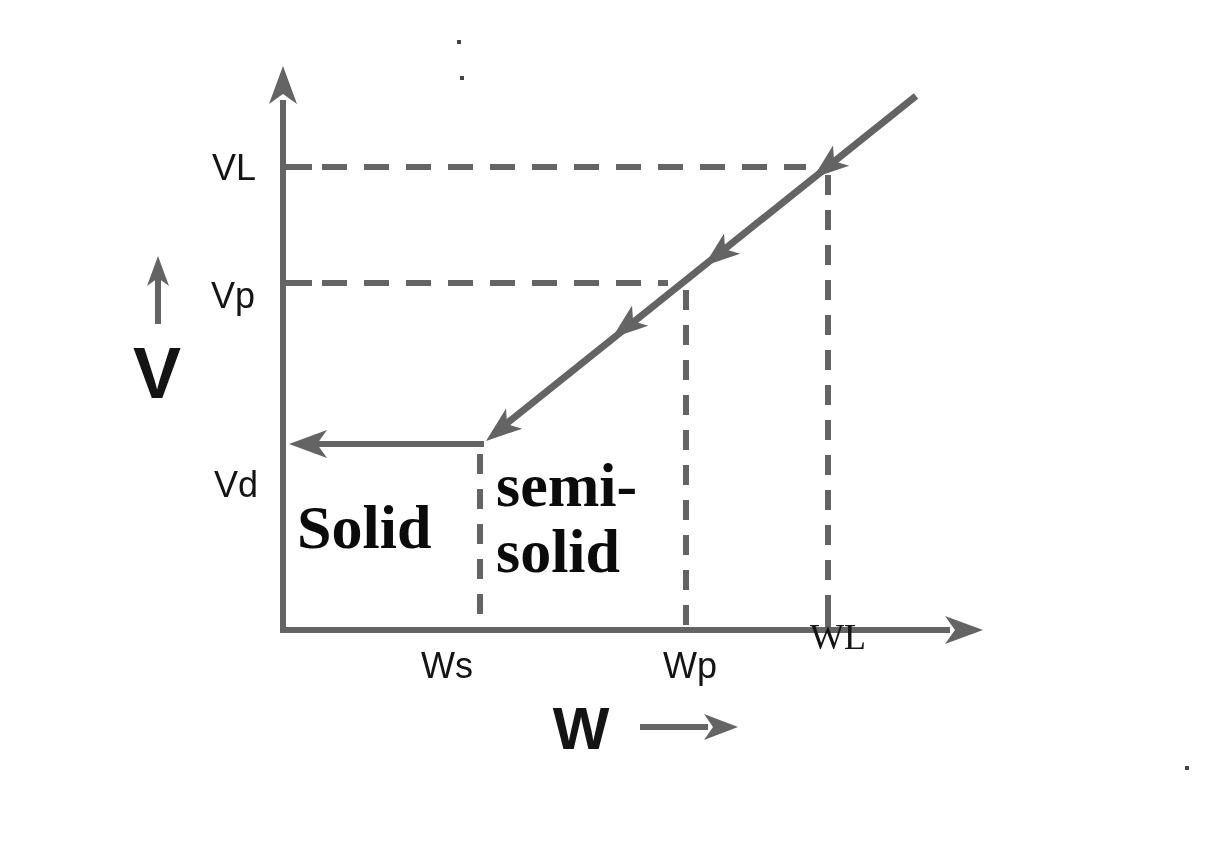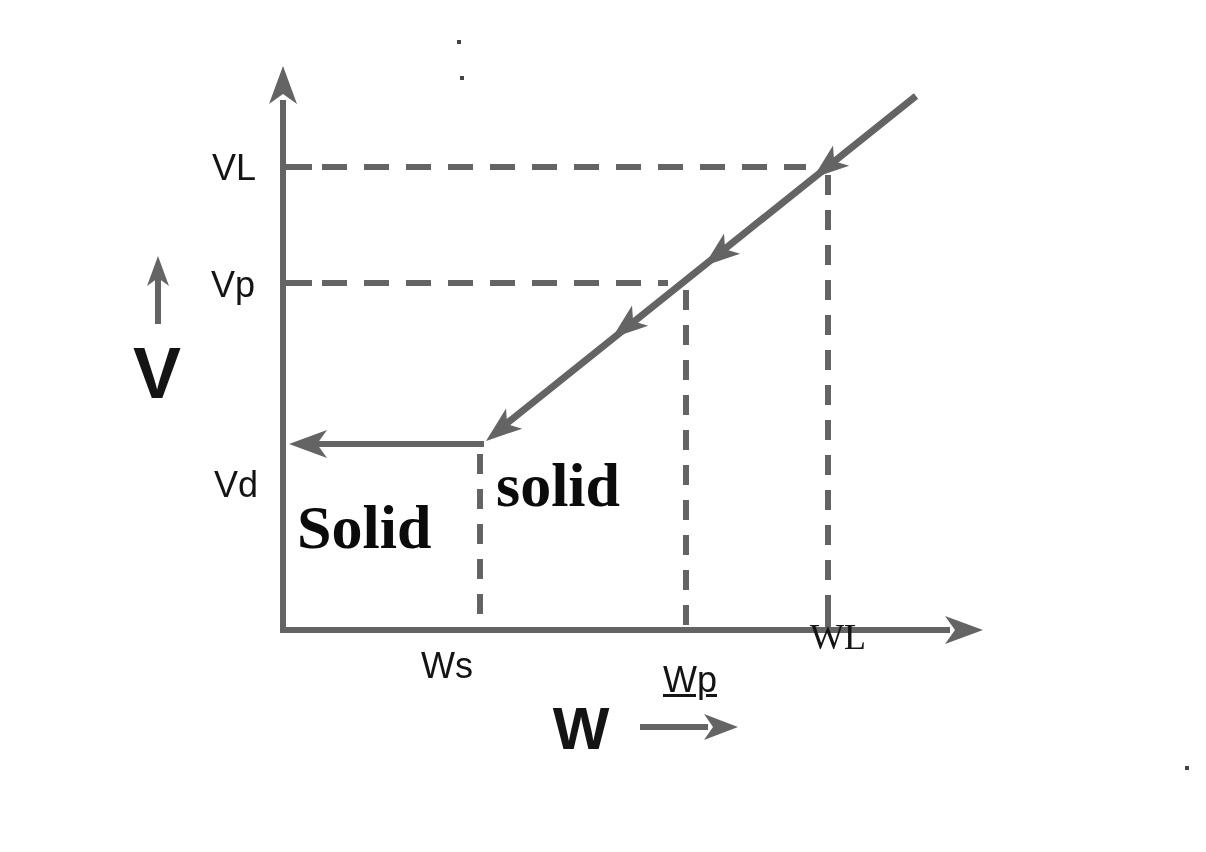--- a/index.html
+++ b/index.html
@@ -103,28 +103,29 @@
       <line x1="640" y1="727" x2="708" y2="727" stroke="#646464" stroke-width="6"></line>
       <path d="M 0 0 L -34 -13 L -25 0 L -34 13 Z" transform="translate(738,727)" fill="#646464"></path>
     </g>
 
     <rect x="457" y="40" width="4" height="4" fill="#444444"></rect>
     <rect x="460" y="76" width="4" height="4" fill="#444444"></rect>
     <rect x="1185" y="766" width="4" height="4" fill="#444444"></rect>
   </svg>
 
   <div class="lbl tick-lbl" style="left:234px; top:168px;">VL</div>
-  <div class="lbl tick-lbl" style="left:233px; top:285px;">Vp</div>
+  <div class="lbl tick-lbl" style="left:233px; top:296px;">Vp</div>
   <div class="lbl tick-lbl" style="left:236px; top:485px;">Vd</div>
 
   <div class="lbl tick-lbl" style="left:447px; top:666px;">Ws</div>
-  <div class="lbl tick-lbl" style="left:690px; top:680px;text-decoration:underline;">Wp</div>
+  <div class="lbl tick-lbl" style="left:690px; top:666px;">Wp</div>
   <div class="lbl tick-lbl" style="left:838px; top:637px;font-family:Liberation Serif, serif;">WL</div>
 
   <div class="lbl axis-letter v" style="left:157px; top:373px;">V</div>
   <div class="lbl axis-letter w" style="left:581px; top:729px;">W</div>
 
   <div class="region-lbl region-solid">Solid</div>
   <div class="region-lbl region-semisolid">
+    <div>semi-</div>
     <div>solid</div>
   </div>
 
 </div>
 
 </body></html>

